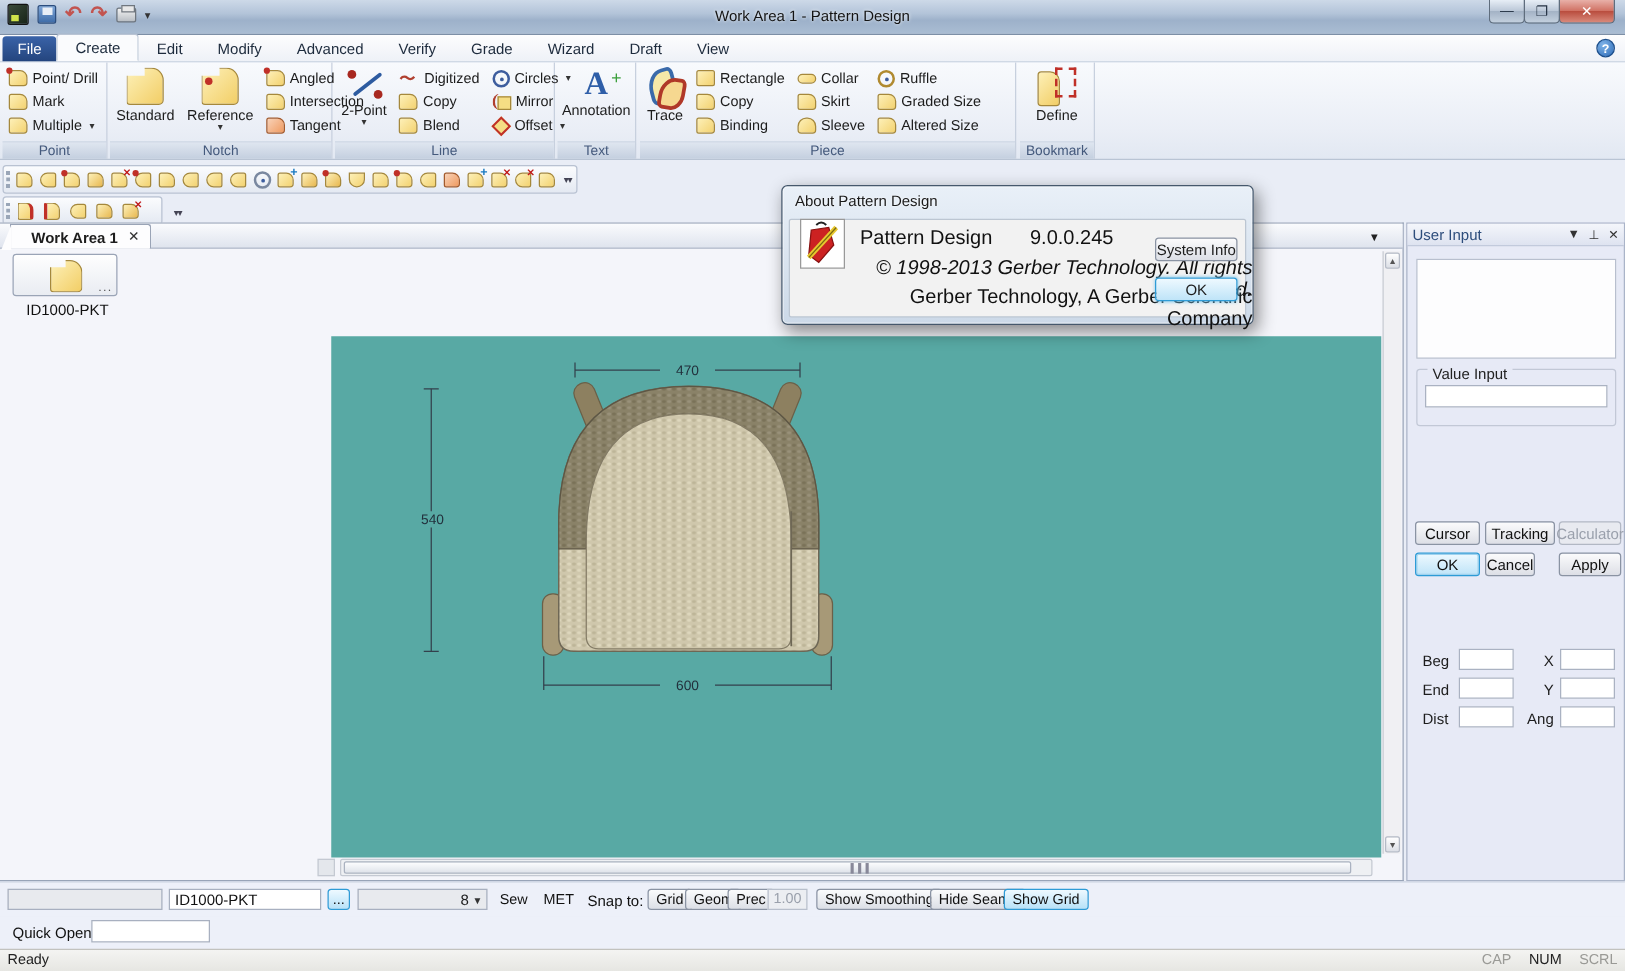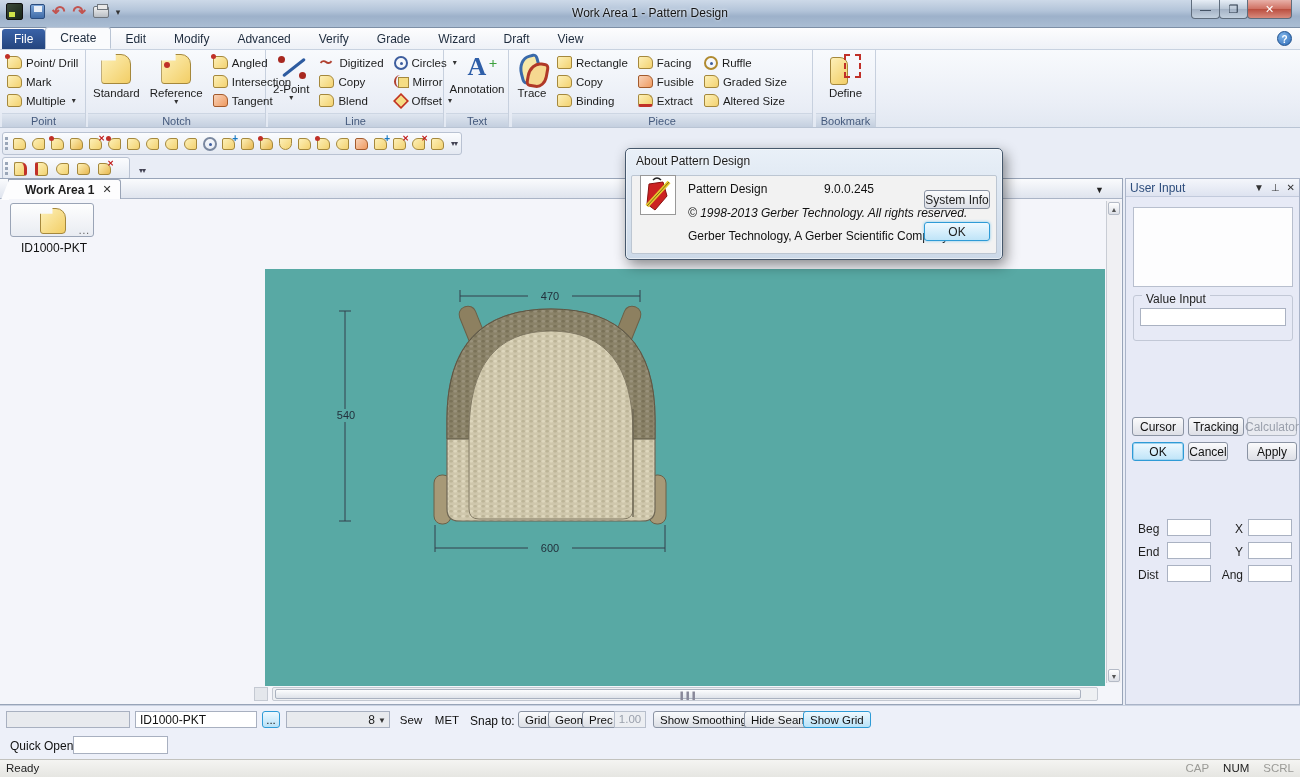--- a/index.html
+++ b/index.html
@@ -131,21 +131,21 @@
   .quickrow { position:absolute; left:0; top:733px; width:1300px; height:26px; background:#edf0f9; }
   .statusbar { position:absolute; left:0; top:759px; width:1300px; height:18px; background:linear-gradient(#f4f4f2,#e6e6e2); border-top:1px solid #c2c2be; font-size:11.5px; color:#222; }
   .status-right { position:absolute; right:6px; top:2px; display:flex; gap:14px; color:#9a9a96; }
   .status-right .on { color:#222; }
 
   
   .dialog { position:absolute; left:625px; top:148px; width:378px; height:112px; background:linear-gradient(#e9f0f8,#ccd9e8); border:1px solid #46586c; border-radius:5px; box-shadow:3px 5px 14px rgba(0,0,0,.45), 0 0 0 1px rgba(255,255,255,.5) inset; }
   .dlg-title { height:24px; font-size:12px; color:#1a1a1a; padding:5px 10px; text-shadow:0 0 2px #fff; }
   .dlg-body { position:absolute; left:5px; right:5px; top:26px; bottom:5px; background:#f2f2f2; border:1px solid #bcc6d2; border-radius:2px; }
   .dlg-icon { position:absolute; left:14px; top:26px; width:36px; height:40px; background:#fff; border:1px solid #999; }
-  .dlg-text { position:absolute; left:62px; font-size:12px; color:#111; }
+  .dlg-text { position:absolute; left:62px; font-size:16px; color:#111;text-align:right; }
   .dlg-btn { position:absolute; right:12px; width:66px; height:19px; background:linear-gradient(#fbfbfc,#dcdfe6); border:1px solid #8a93a3; border-radius:3px; font-size:12px; display:flex; align-items:center; justify-content:center; }
   .dlg-btn.primary { border-color:#2e9bd6; background:linear-gradient(#eef9ff,#bfe4f8); box-shadow:0 0 3px #7ec8ee; }
 </style>
 </head>
 <body>
 
 <div class="titlebar">
   <div class="qat">
     <span class="appicon"></span>
     <span class="saveicon"></span>
@@ -297,30 +297,30 @@
             <span class="pi plus"></span>
             <span>Copy</span>
           </div>
         <div class="smallbtn">
             <span class="pi v2"></span>
             <span>Binding</span>
           </div>
       </div>
       <div class="stack">
         <div class="smallbtn">
-            <span class="pi v2"></span>
-            <span>Facing</span>
-          </div>
-        <div class="smallbtn">
-            <span class="pi red"></span>
-            <span>Fusible</span>
-          </div>
-        <div class="smallbtn">
-            <span class="pi" style="border-bottom:3px solid #c03028;"></span>
-            <span>Extract</span>
+            <span class="pi" style="height:8px;border-radius:4px;"></span>
+            <span>Collar</span>
+          </div>
+        <div class="smallbtn">
+            <span class="pi"></span>
+            <span>Skirt</span>
+          </div>
+        <div class="smallbtn">
+            <span class="pi" style="border-radius:7px 7px 3px 3px;"></span>
+            <span>Sleeve</span>
           </div>
       </div>
       <div class="stack">
         <div class="smallbtn">
             <span class="circ" style="border-color:#b08a30;"></span>
             <span>Ruffle</span>
           </div>
         <div class="smallbtn">
             <span class="pi"></span>
             <span>Graded Size</span>

